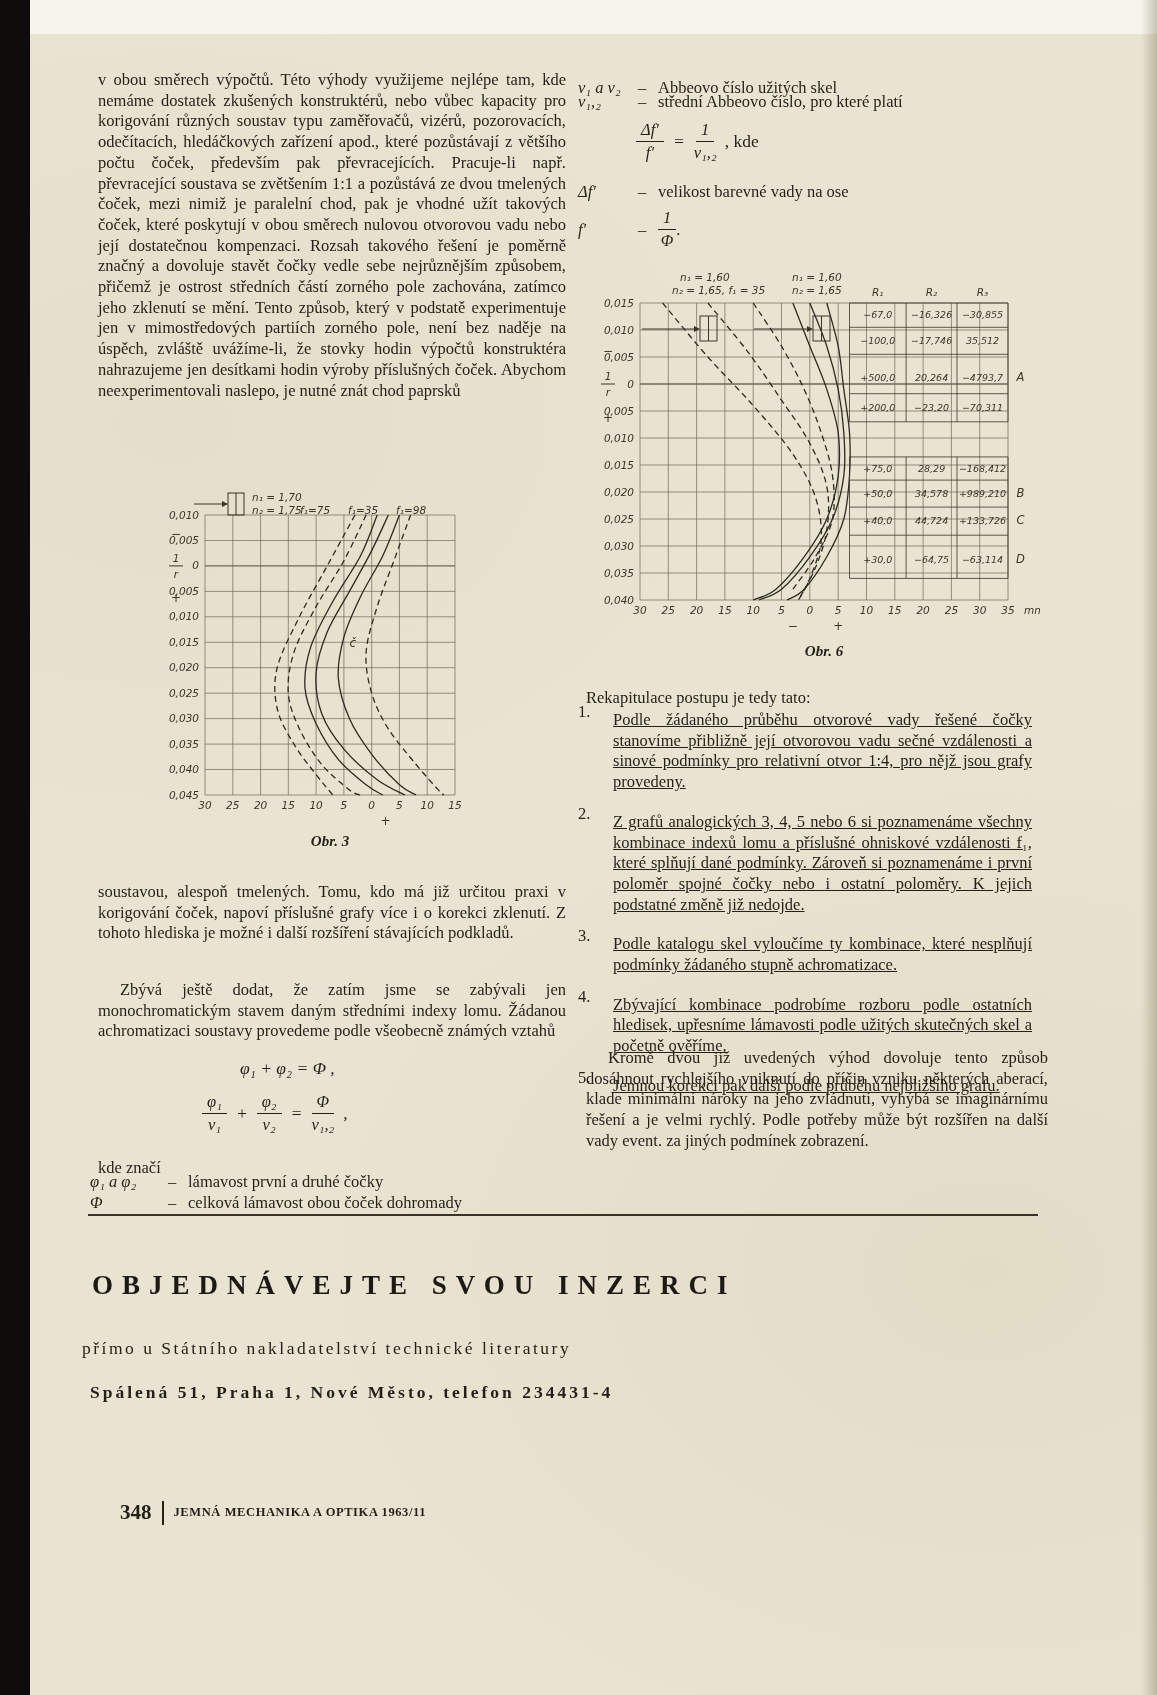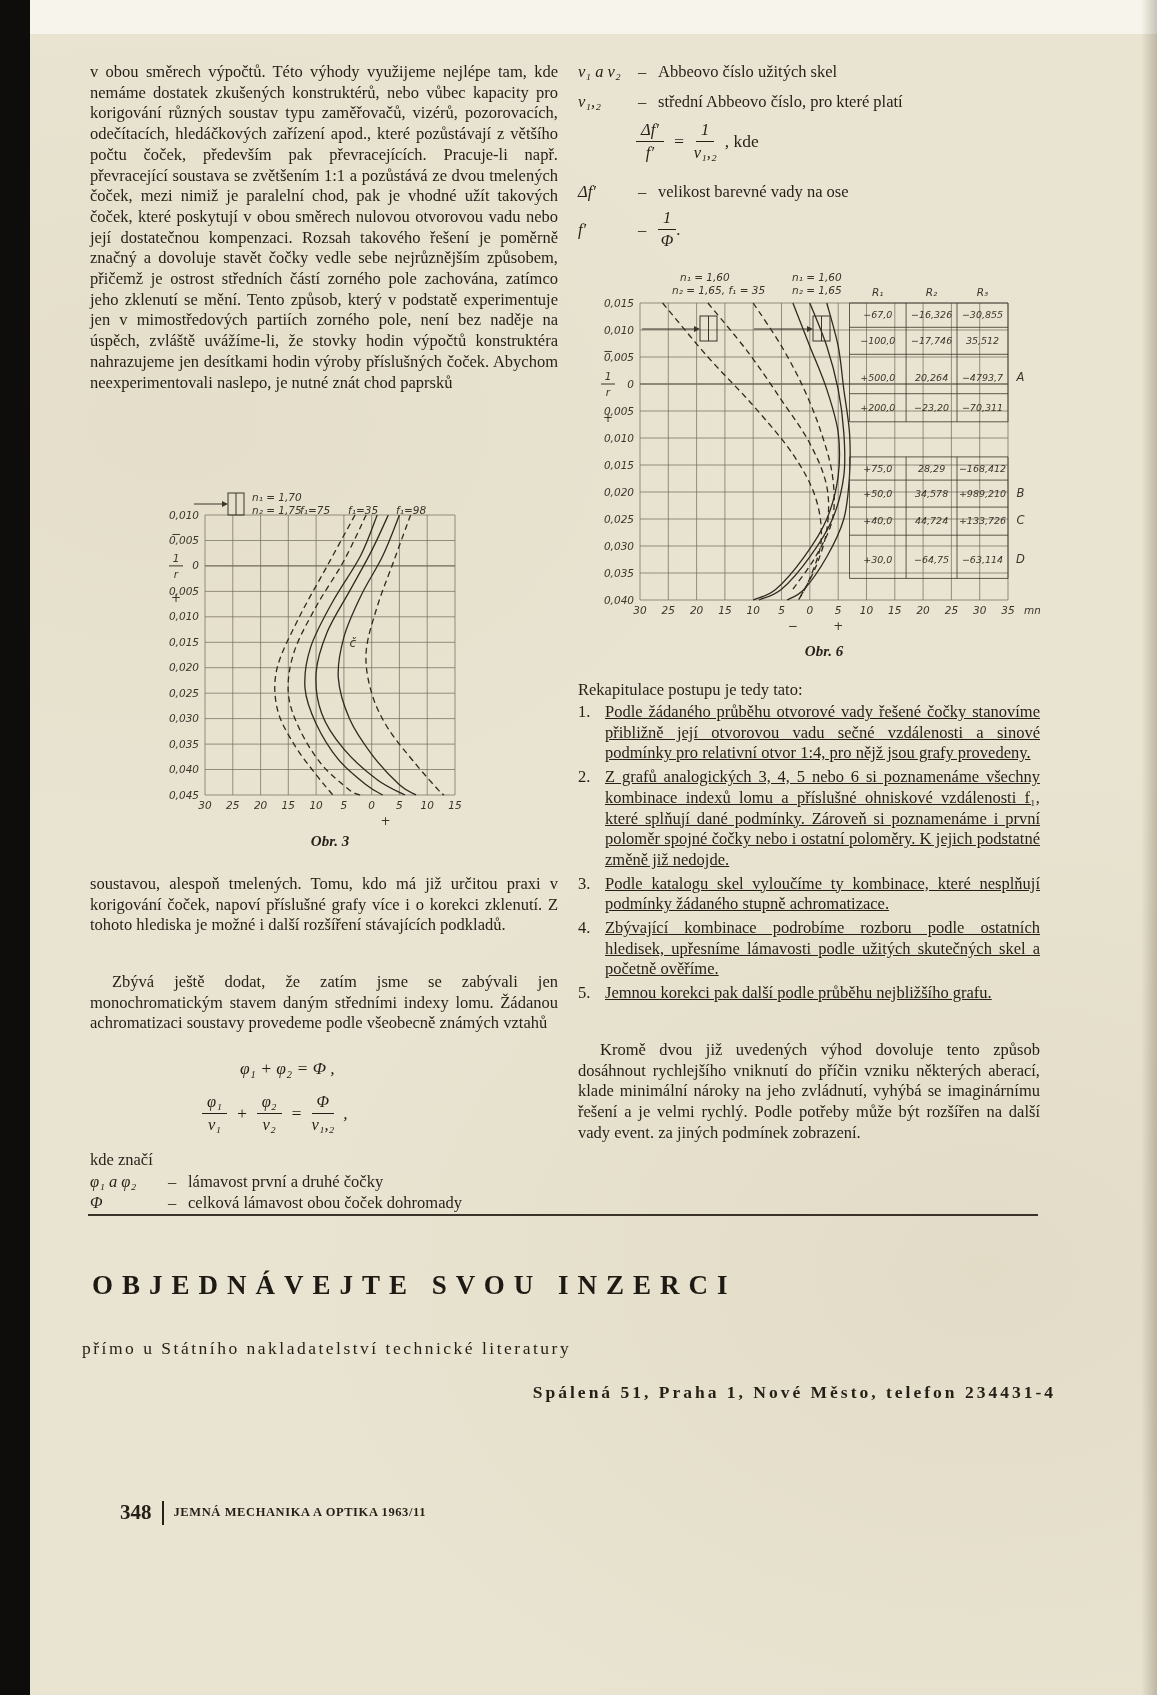--- a/index.html
+++ b/index.html
@@ -9,21 +9,21 @@
   background-image:radial-gradient(ellipse 600px 420px at 15% 25%, rgba(130,110,70,0.05), rgba(130,110,70,0)),
                    radial-gradient(ellipse 700px 520px at 85% 75%, rgba(130,110,70,0.07), rgba(130,110,70,0));
   overflow:hidden;font-family:"Liberation Serif","DejaVu Serif",serif;color:#241f17;}
 .page::after{content:"";position:absolute;top:0;right:0;width:16px;height:100%;
   background:linear-gradient(to left, rgba(80,70,45,0.28), rgba(80,70,45,0));pointer-events:none;}
 .scan-bar{position:absolute;left:0;top:0;width:30px;height:100%;background:#0e0d0b;}
 .scan-top{position:absolute;left:30px;top:0;width:1127px;height:34px;background:#f6f4eb;}
 .col-left{position:absolute;left:90px;top:62px;width:468px;height:1160px;}
 .col-right{position:absolute;left:578px;top:62px;width:462px;height:1180px;}
 .posa{position:absolute;left:0;}
-.p{width:100%;font-size:16.5px;line-height:20.7px;text-align:justify;margin:0;}
+.p{width:100%;font-size:16.5px;line-height:20.7px;text-align:justify;margin:8px;}
 .ind{text-indent:22px;}
 .it{font-style:italic;}
 figure{margin:0;}
 svg{display:block;}
 .figcap{text-align:center;font-weight:bold;font-style:italic;font-size:15px;margin-top:3px;}
 .formula-line{font-size:17.5px;font-style:italic;display:flex;align-items:center;}
 .frac{display:inline-flex;flex-direction:column;align-items:center;text-align:center;font-size:16.5px;}
 .fnum{display:block;padding:0 5px 1px;border-bottom:1.3px solid currentColor;}
 .fden{display:block;padding-top:1px;}
 .fop{margin:0 9px;}
@@ -37,21 +37,21 @@
 .fdef{display:flex;align-items:center;font-size:16.5px;}
 .fdef .term{flex:none;width:60px;}
 .fdef .sep{flex:none;width:20px;}
 .steps{width:100%;}
 .step{display:flex;margin-bottom:3px;}
 .step-num{flex:none;width:27px;font-size:16.5px;line-height:20.7px;}
 .step-text{flex:1;text-decoration:underline;}
 .rule{position:absolute;left:88px;top:1214px;width:950px;height:2px;background:#39332a;}
 .ad1{position:absolute;left:92px;top:1270px;font-size:27px;font-weight:bold;letter-spacing:9px;color:#1d1913;}
 .ad2{position:absolute;left:82px;top:1338px;width:948px;text-align:left;font-size:17.5px;font-weight:normal;letter-spacing:2.5px;}
-.ad3{position:absolute;left:90px;top:1382px;width:966px;text-align:right;font-size:17.5px;font-weight:bold;letter-spacing:3px;}
+.ad3{position:absolute;left:90px;top:1382px;width:966px;text-align:left;font-size:17.5px;font-weight:bold;letter-spacing:3px;}
 .footer{position:absolute;left:88px;top:1500px;display:flex;align-items:center;gap:10px;}
 .pagenum{font-size:21px;font-weight:bold;margin-left:32px;}
 .fdiv{width:2px;height:24px;background:#241f17;}
 .journal{font-size:12.5px;font-weight:bold;letter-spacing:0.6px;}
 </style>
 </head>
 <body>
 
 <div class="page">
   <div class="scan-bar"></div>
@@ -169,21 +169,21 @@
         <span class="desc">lámavost první a druhé čočky</span>
     </div>
     <div class="defrow posa" style="top:1131px">
       <span class="term it">Φ</span>
         <span class="sep">–</span>
         <span class="desc">celková lámavost obou čoček dohromady</span>
     </div>
   </div>
 
   <div class="col-right">
-    <div class="defrow posa" style="top:0">
+    <div class="defrow posa" style="top:16px">
       <span class="term it">ν₁ a ν₂</span>
         <span class="sep">–</span>
         <span class="desc">Abbeovo číslo užitých skel</span>
     </div>
     <div class="defrow posa" style="top:30px">
       <span class="term it">ν₁,₂</span>
         <span class="sep">–</span>
         <span class="desc">střední Abbeovo číslo, pro které platí</span>
     </div>
 

